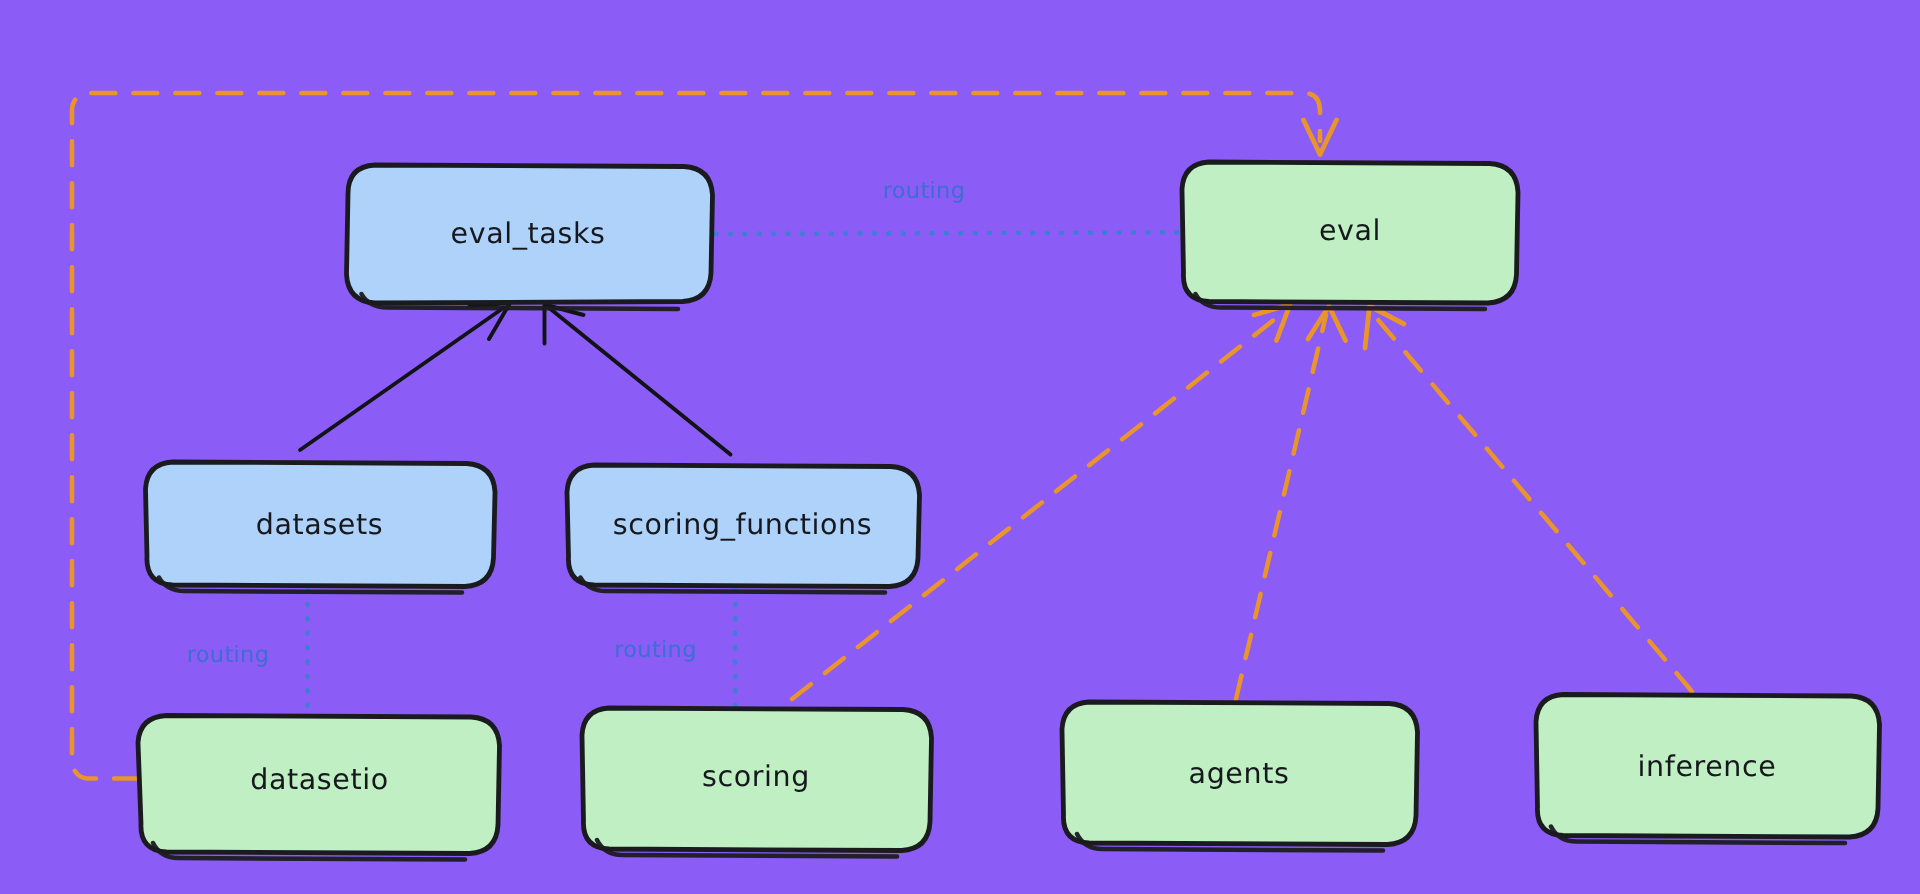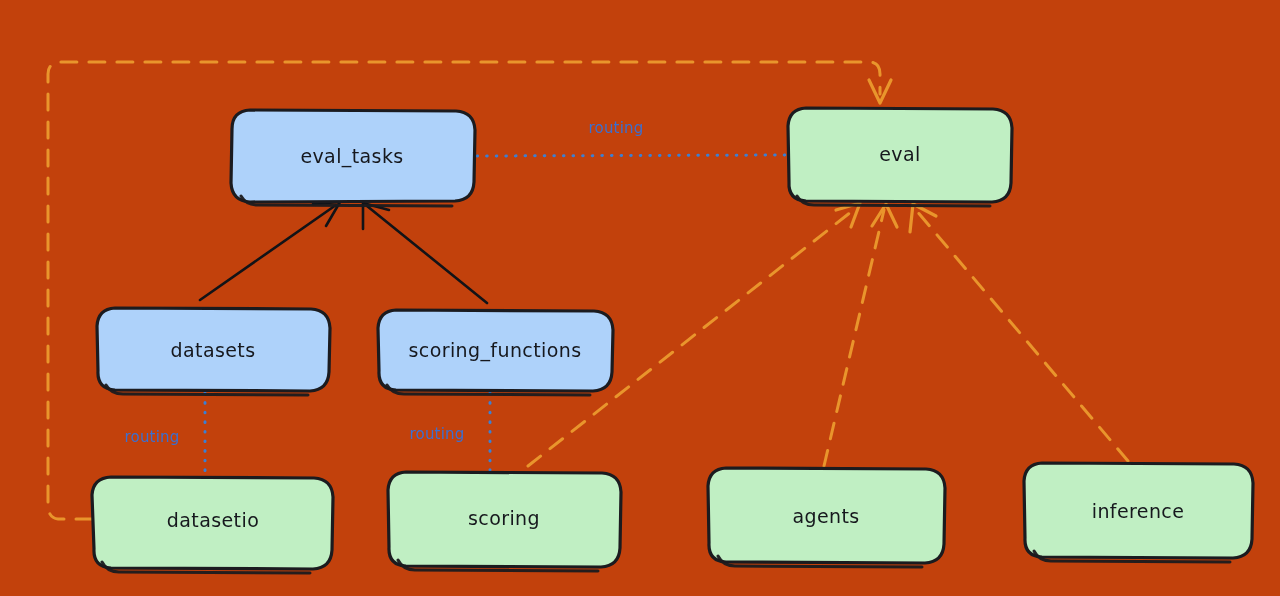--- a/index.html
+++ b/index.html
@@ -11,21 +11,21 @@
   body {
     width: 1280px;
     height: 596px;
     overflow: hidden;
     font-family: "DejaVu Sans", sans-serif;
   }
   #diagram-root {
     position: relative;
     width: 1280px;
     height: 596px;
-    background: #c2410c;
+    background: #8b5cf6;
   }
   svg#diagram-canvas {
     position: absolute;
     top: 0;
     left: 0;
     width: 1280px;
     height: 596px;
   }
   .node-rect {
     stroke: #1b1b1f;

